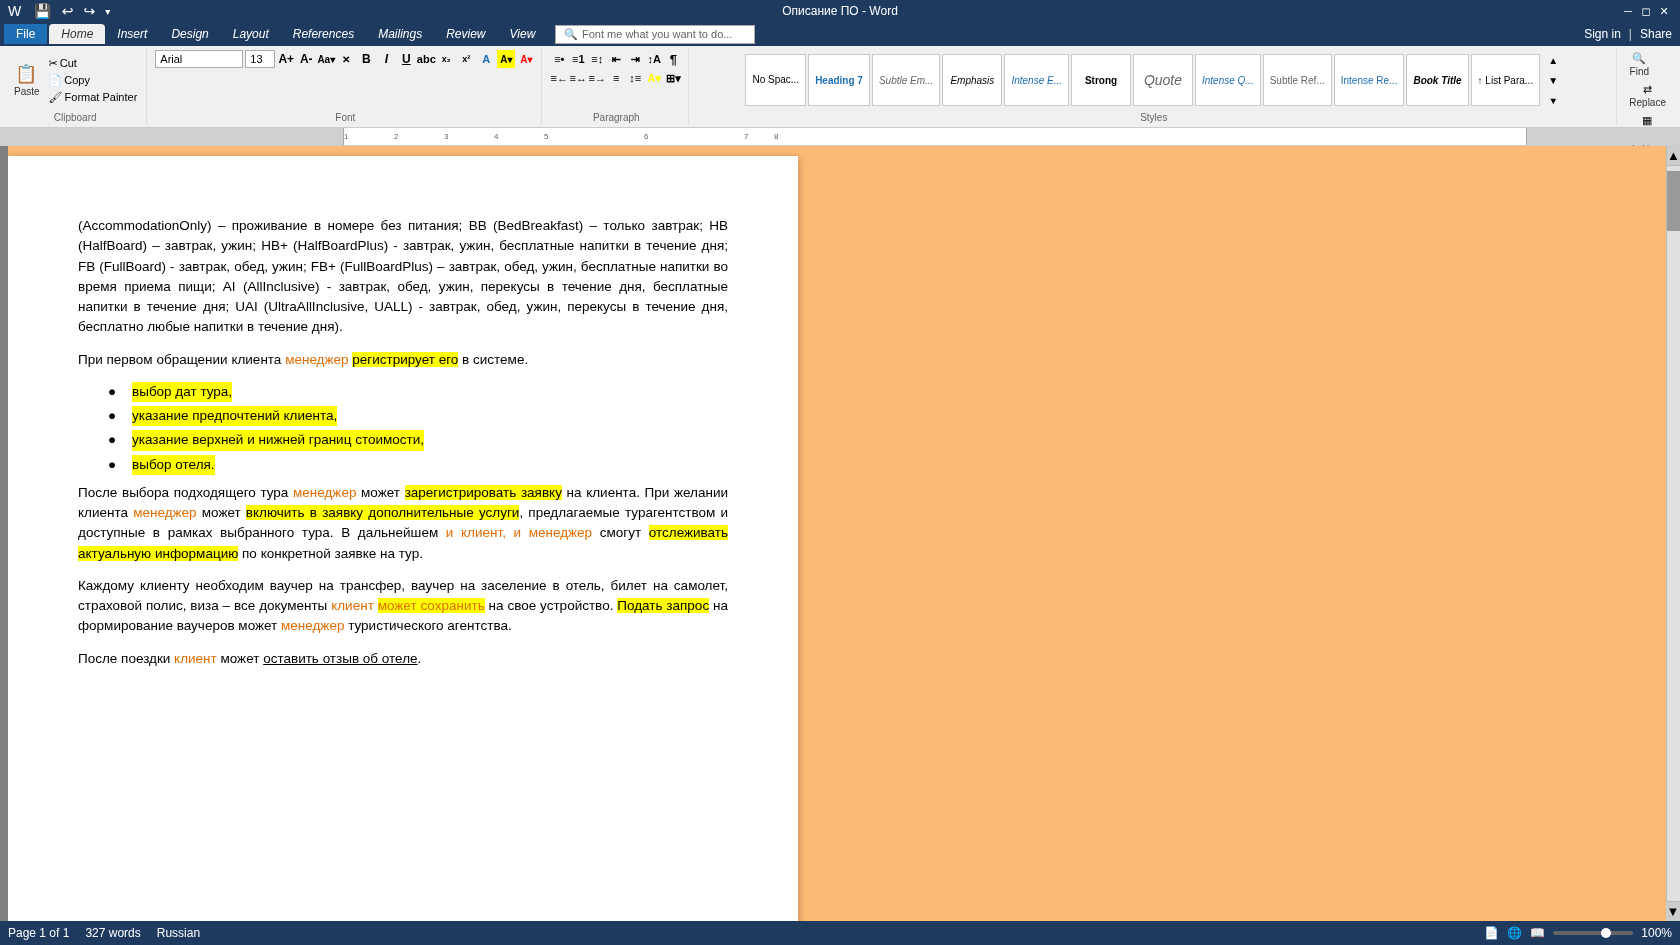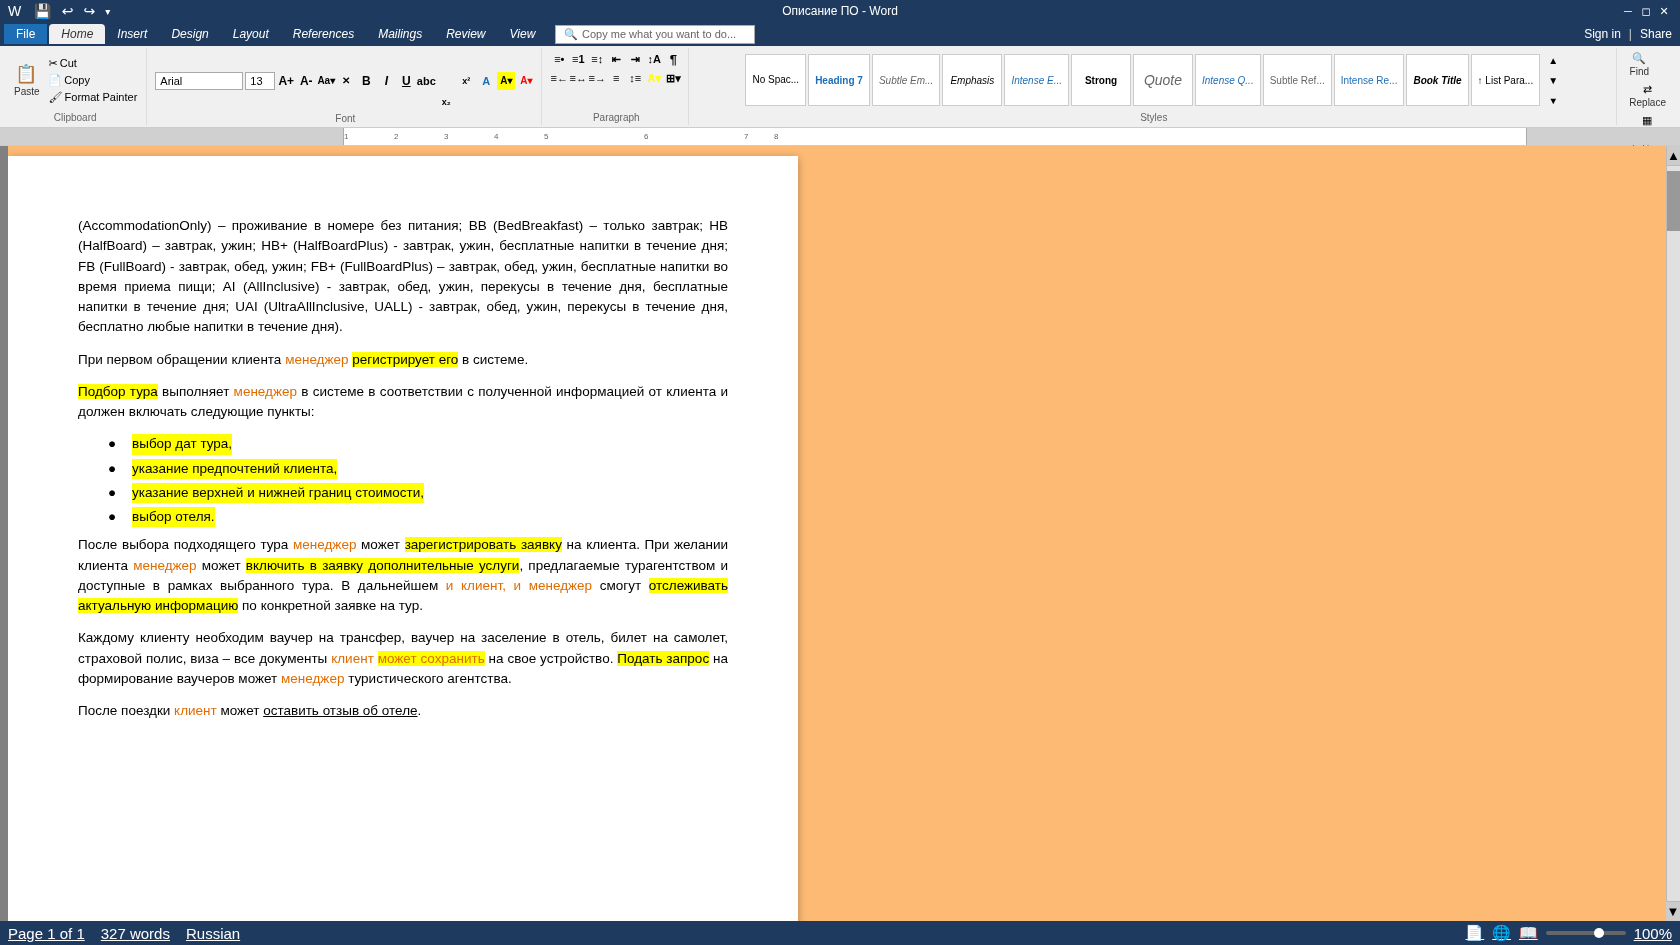--- a/index.html
+++ b/index.html
@@ -209,22 +209,21 @@
 
     
     .status-bar {
       height: 24px;
       background: #1e3a5f;
       display: flex;
       align-items: center;
       justify-content: space-between;
       padding: 0 8px;
       color: white;
-      font-size: 15px;
-      text-decoration: underline;
+      font-size: 12px;
     }
     .status-left { display: flex; gap: 16px; }
     .status-right { display: flex; align-items: center; gap: 8px; }
     .zoom-slider { width: 80px; height: 4px; background: #666; border-radius: 2px; position: relative; }
     .zoom-thumb { width: 10px; height: 10px; background: white; border-radius: 50%; position: absolute; top: -3px; left: 60%; }
 
     
     .quick-access { display: flex; align-items: center; gap: 4px; padding: 2px 6px; }
     .qa-btn { font-size: 14px; cursor: pointer; color: white; padding: 1px 3px; }
 
@@ -259,21 +258,21 @@
   <div class="ribbon-tab">Insert</div>
   <div class="ribbon-tab">Design</div>
   <div class="ribbon-tab">Layout</div>
   <div class="ribbon-tab">References</div>
   <div class="ribbon-tab">Mailings</div>
   <div class="ribbon-tab">Review</div>
   <div class="ribbon-tab">View</div>
   <div style="flex:1; display:flex; align-items:center; padding: 0 8px;">
     <div style="border:1px solid #aaa; background:white; padding:2px 8px; width:200px; font-size:11px; color:#666; display:flex; align-items:center; gap:4px;">
       <span>🔍</span>
-      <span>Copy me what you want to do...</span>
+      <span>Font me what you want to do...</span>
     </div>
   </div>
   <div class="ribbon-signin">
     <span>Sign in</span>
     <span style="color:#ccc;">|</span>
     <span>Share</span>
   </div>
 </div>
 
 <div class="ribbon">
@@ -302,21 +301,21 @@
           <div class="format-btn">A+</div>
           <div class="format-btn">A-</div>
           <div class="format-btn" style="font-size:10px;">Aa▾</div>
           <div class="format-btn" style="font-size:10px;">✕</div>
         </div>
         <div class="font-row">
           <div class="format-btn" style="font-weight:bold;">B</div>
           <div class="format-btn" style="font-style:italic;">I</div>
           <div class="format-btn" style="text-decoration:underline;">U</div>
           <div class="format-btn" style="font-size:11px;">abc</div>
-          <div class="format-btn" style="font-size:9px;margin-top:43px;">x₂</div>
+          <div class="format-btn" style="font-size:9px;">x₂</div>
           <div class="format-btn" style="font-size:9px;">x²</div>
           <div class="format-btn" style="font-size:11px; color:#1e6eb5;">A</div>
           <div class="format-btn" style="font-size:10px; background:#ffff00;">A▾</div>
           <div class="format-btn" style="font-size:10px; color:red;">A▾</div>
         </div>
       </div>
     </div>
     <div class="ribbon-group-label">Font</div>
   </div>
 
@@ -437,23 +436,20 @@
     <div class="page">
 
       <p class="doc-para">
         (AccommodationOnly) – проживание в номере без питания; BB (BedBreakfast) – только завтрак; HB (HalfBoard) – завтрак, ужин; HB+ (HalfBoardPlus) - завтрак, ужин, бесплатные напитки в течение дня; FB (FullBoard) - завтрак, обед, ужин; FB+ (FullBoardPlus) – завтрак, обед, ужин, бесплатные напитки во время приема пищи; AI (AllInclusive) - завтрак, обед, ужин, перекусы в течение дня, бесплатные напитки в течение дня; UAI (UltraAllInclusive, UALL) - завтрак, обед, ужин, перекусы в течение дня, бесплатно любые напитки в течение дня).
       </p>
 
       <p class="doc-para">
         При первом обращении клиента <span class="text-orange">менеджер</span> <span class="highlight-yellow">регистрирует его</span> в системе.
       </p>
 
-      <p class="doc-para">
-        <span class="highlight-yellow">Подбор тура</span> выполняет <span class="text-orange">менеджер</span> в системе в соответствии с полученной информацией от клиента и должен включать следующие пункты:
-      </p>
 
       <div class="bullet-list">
         <div class="bullet-item">
           <span class="bullet-dot">●</span>
           <span class="highlight-yellow">выбор дат тура,</span>
         </div>
         <div class="bullet-item">
           <span class="bullet-dot">●</span>
           <span class="highlight-yellow">указание предпочтений клиента,</span>
         </div>

